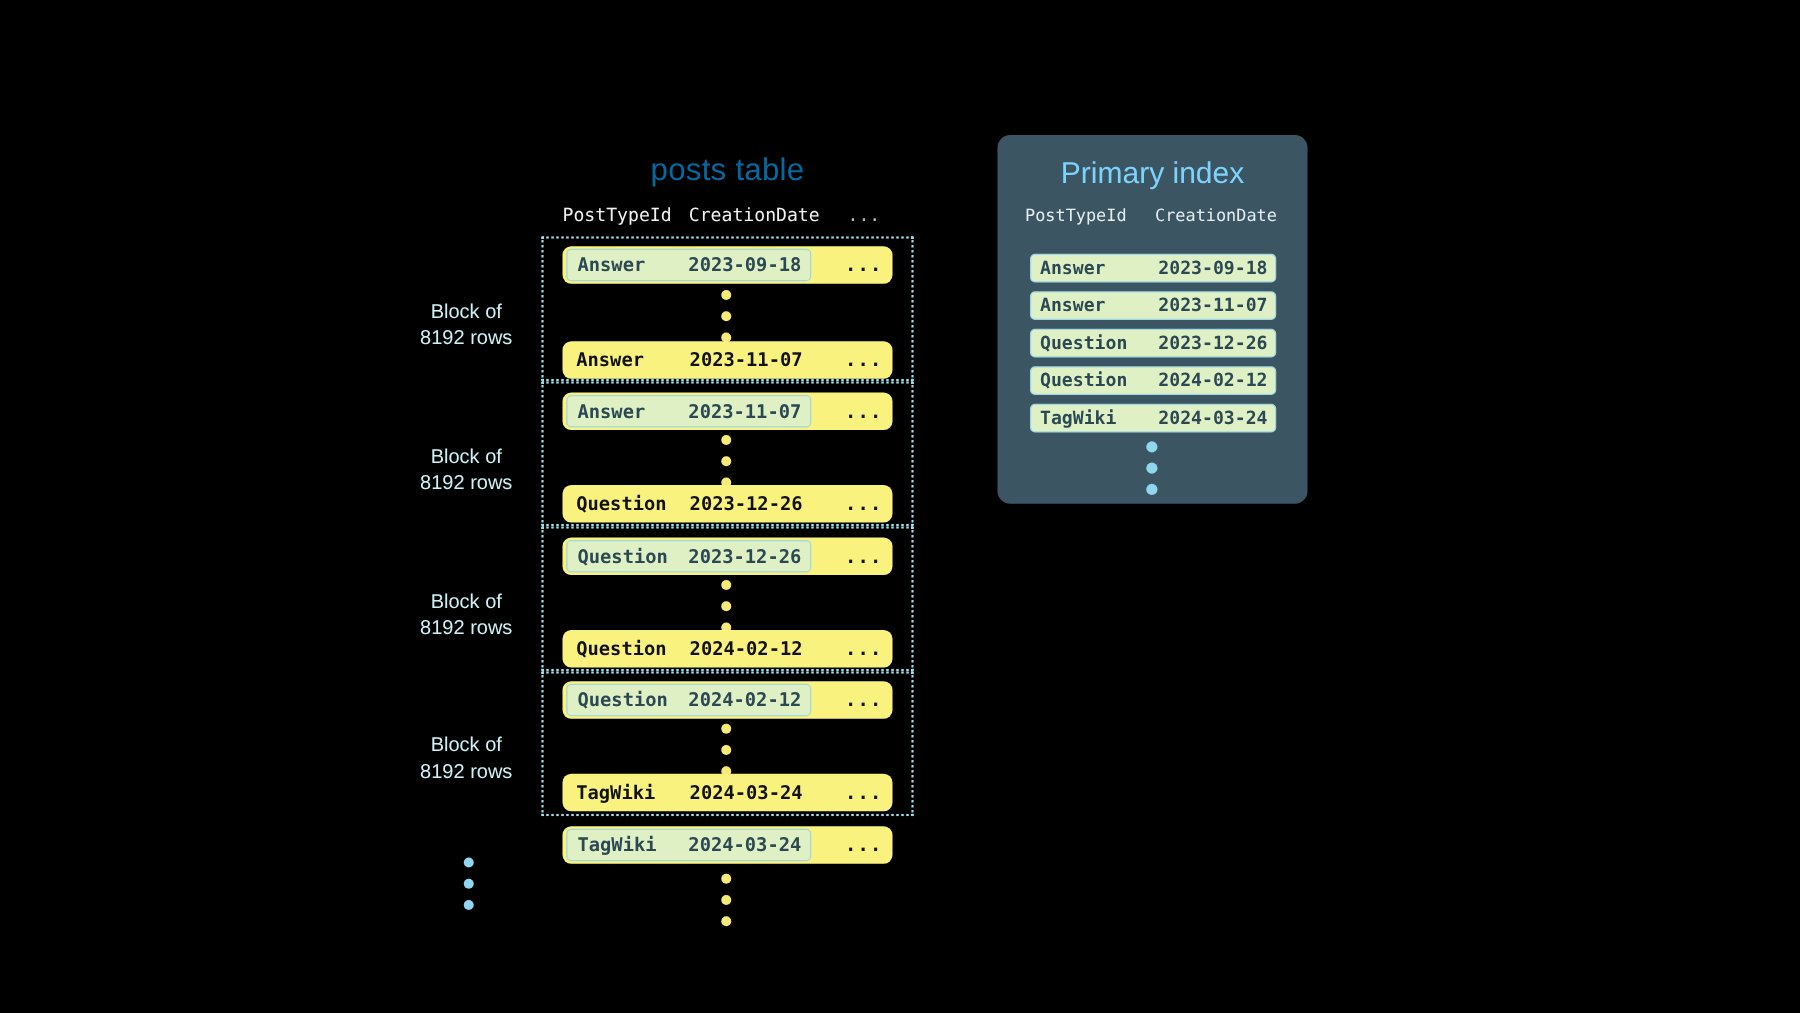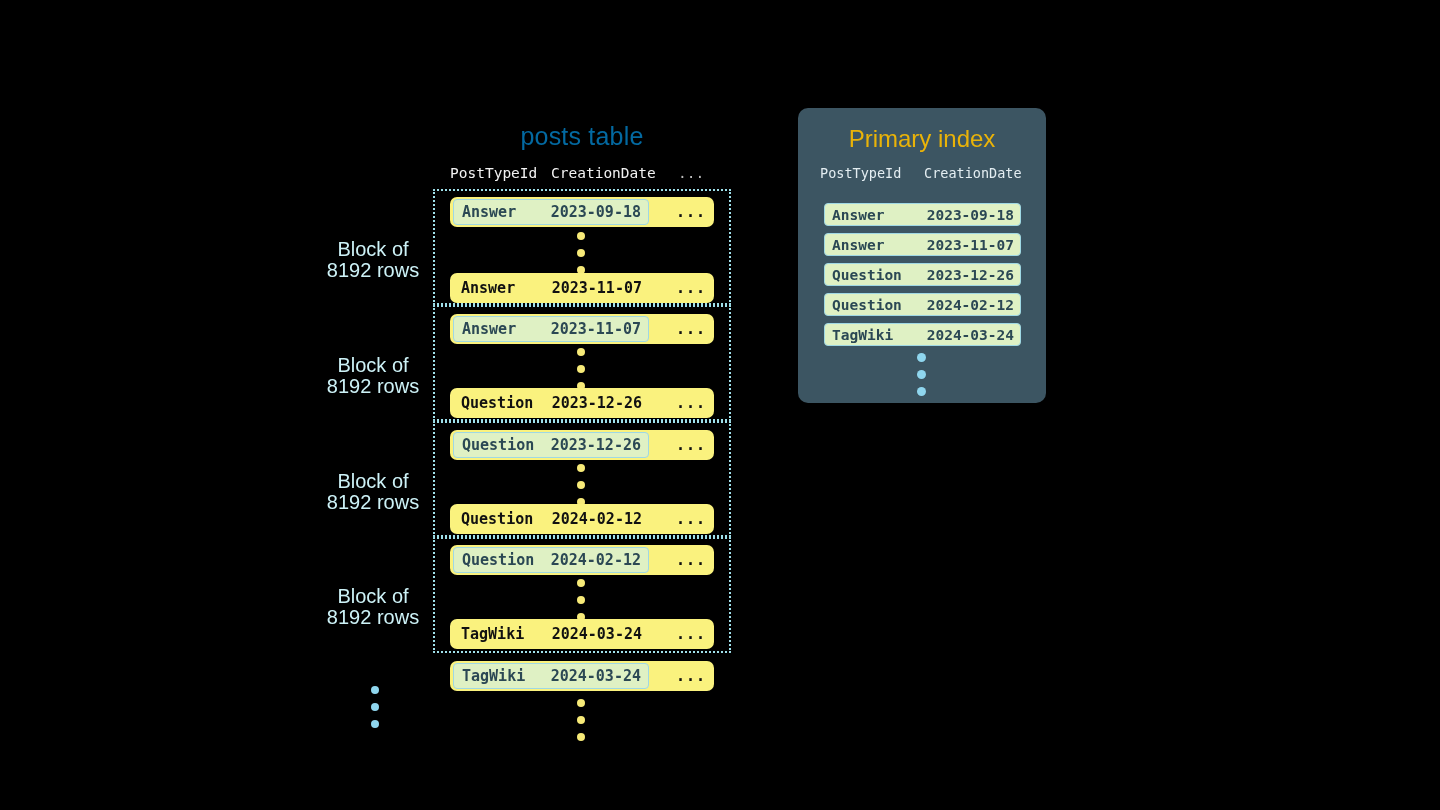--- a/index.html
+++ b/index.html
@@ -52,21 +52,21 @@
     box-sizing: border-box;
     border-radius: 1px;
   }
 
   
   .block-label {
     width: 150px;
     left: 298px;
     text-align: center;
     color: #cdf2f7;
-    font-size: 20px;
+    font-size: 16px;
     line-height: 21px;
     font-family: "Liberation Sans", sans-serif;
   }
 
   
   .row {
     left: 450px;
     width: 264px;
     height: 30px;
     background: #faf27e;
@@ -131,21 +131,21 @@
     height: 295px;
     background: #3c5562;
     border-radius: 10px;
   }
   #primary-index-title {
     position: absolute;
     left: 0; top: 17px;
     width: 248px;
     text-align: center;
     font-size: 24px;
-    color: #eab308;
+    color: #7dd3fc;
     font-family: "Liberation Sans", sans-serif;
   }
   #primary-index-header {
     position: absolute;
     left: 0; top: 57px;
     width: 248px;
     height: 20px;
     font-family: "DejaVu Sans Mono", monospace;
     font-size: 13.5px;
     color: #e4eef2;

